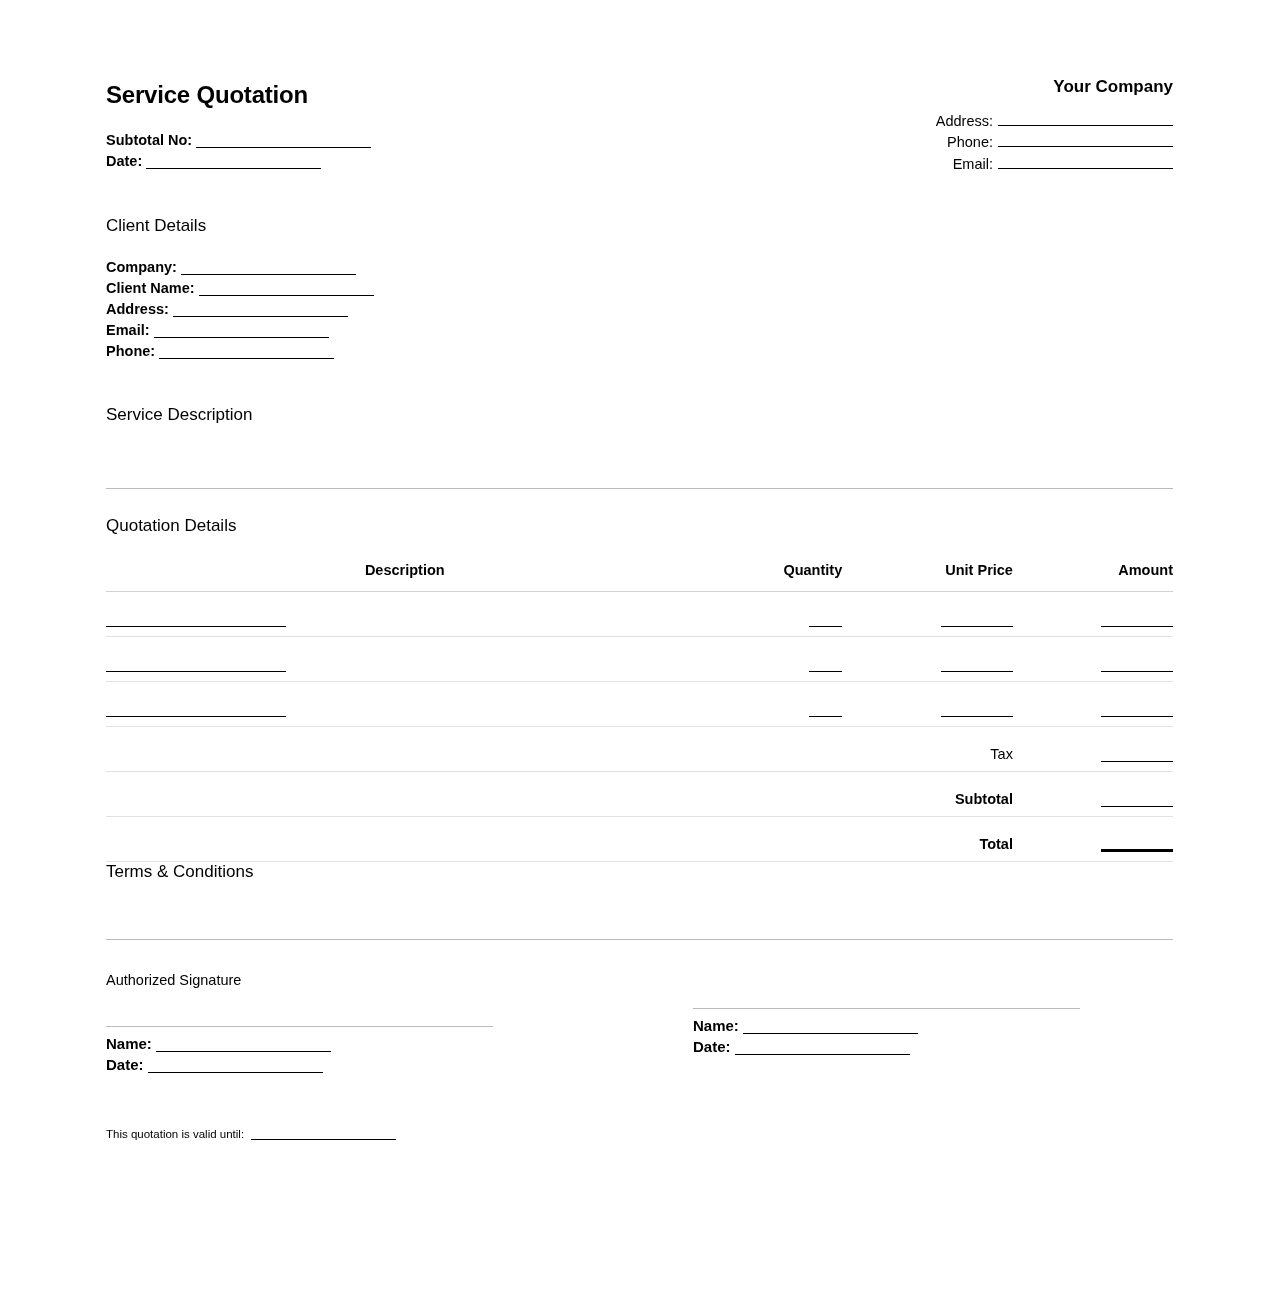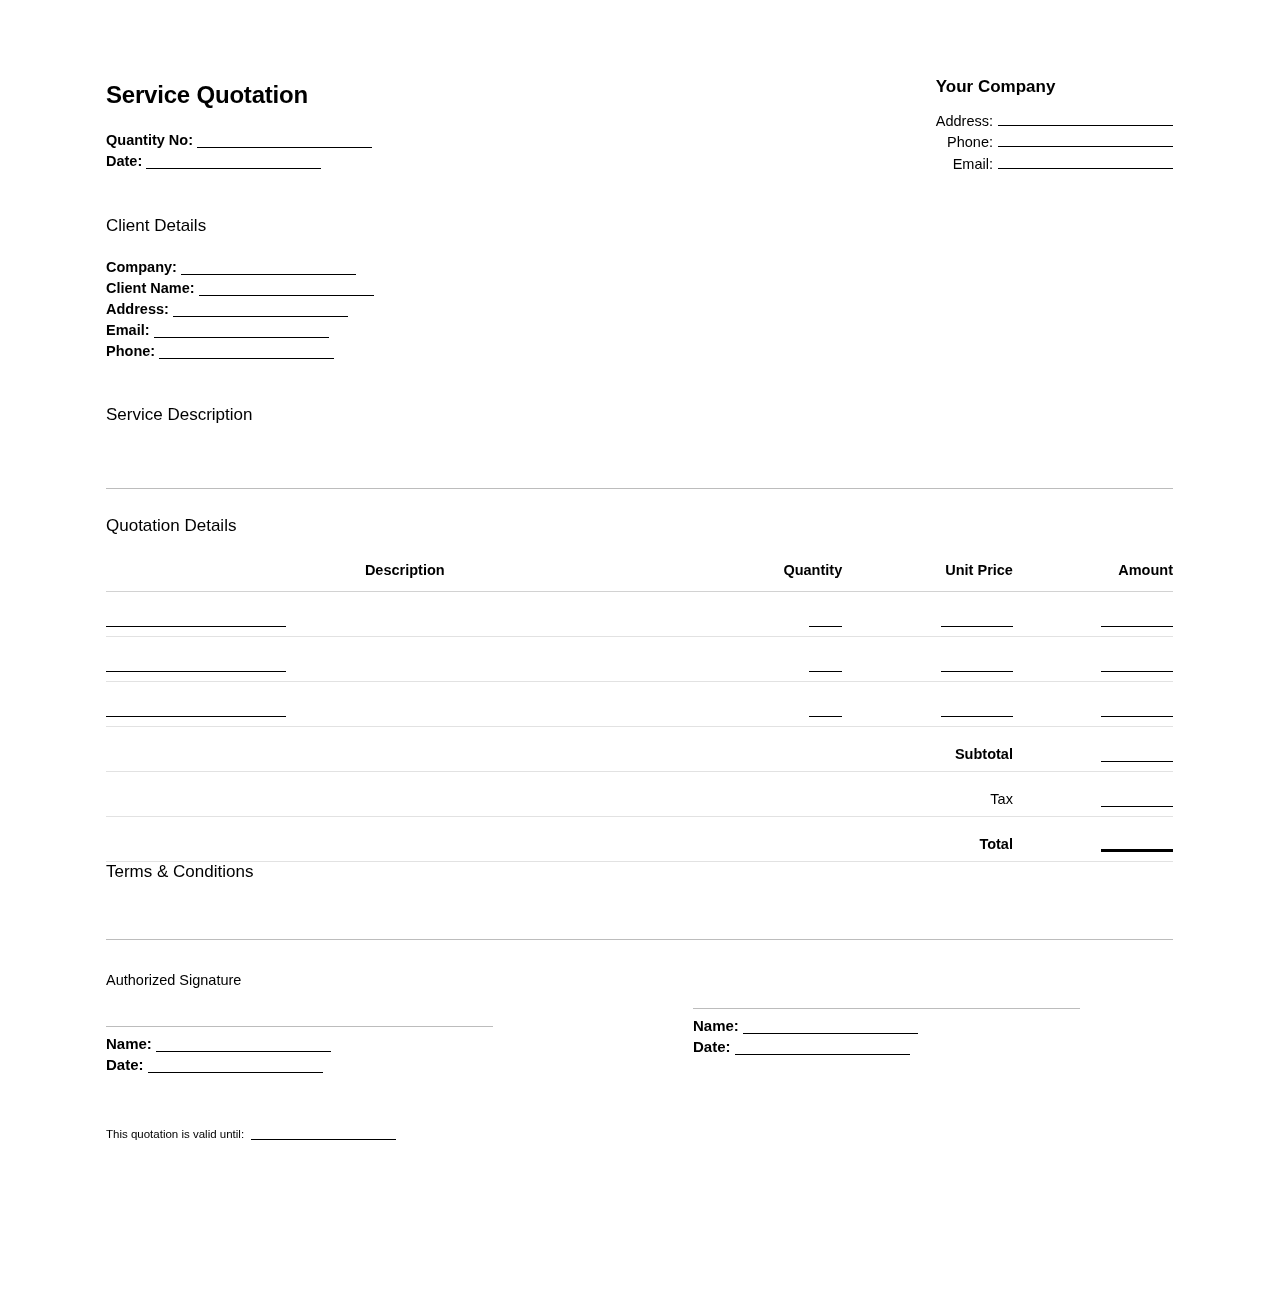--- a/index.html
+++ b/index.html
@@ -47,21 +47,21 @@
   .field-label { font-weight: bold; }
   .fill {
     display: inline-block;
     border-bottom: 1.6px solid #000;
     vertical-align: -3px;
     height: 13px;
   }
   .w175 { width: 175px; }
 
   .header-right {
-    text-align: left;
+    text-align: right;
     padding-top: 6px;
   }
   .company-name {
     font-size: 17px;
     font-weight: bold;
     margin: 0 0 14px 0;
     line-height: 1.1;
   }
   .co-row {
     font-size: 14.5px;
@@ -211,21 +211,21 @@
 </head>
 <body>
 
 <div class="page">
   <div class="content">
 
     <div class="header">
       <div class="header-left">
         <div class="doc-title">Service Quotation</div>
         <div class="field-row">
-          <span class="field-label">Quantity No:</span>
+          <span class="field-label">Subtotal No:</span>
           <span class="fill w175"></span>
         </div>
         <div class="field-row">
           <span class="field-label">Date:</span>
           <span class="fill w175"></span>
         </div>
       </div>
 
       <div class="header-right">
         <div class="company-name">Your Company</div>
@@ -310,27 +310,27 @@
           <tr>
             <td><span class="cell-line line-desc"></span></td>
             <td class="td-right"><span class="cell-line line-qty"></span></td>
             <td class="td-right"><span class="cell-line line-unit"></span></td>
             <td class="td-right"><span class="cell-line line-amt"></span></td>
           </tr>
 
           <tr>
             <td></td>
             <td></td>
+            <td class="totals-label">Tax</td>
+            <td class="totals-cell"><span class="cell-line line-amt"></span></td>
+          </tr>
+          <tr>
+            <td></td>
+            <td></td>
             <td class="totals-label bold">Subtotal</td>
-            <td class="totals-cell"><span class="cell-line line-amt"></span></td>
-          </tr>
-          <tr>
-            <td></td>
-            <td></td>
-            <td class="totals-label">Tax</td>
             <td class="totals-cell"><span class="cell-line line-amt"></span></td>
           </tr>
           <tr>
             <td></td>
             <td></td>
             <td class="totals-label bold">Total</td>
             <td class="totals-cell"><span class="line-total-thick"></span></td>
           </tr>
         </tbody>
       </table>

